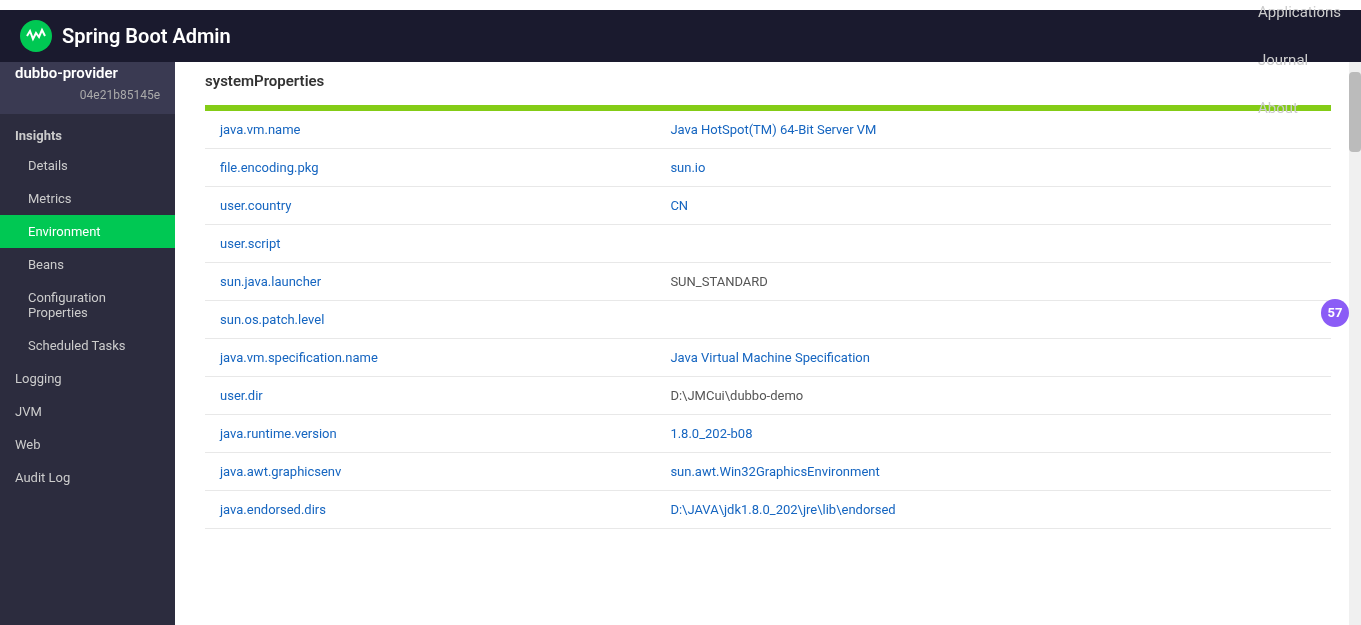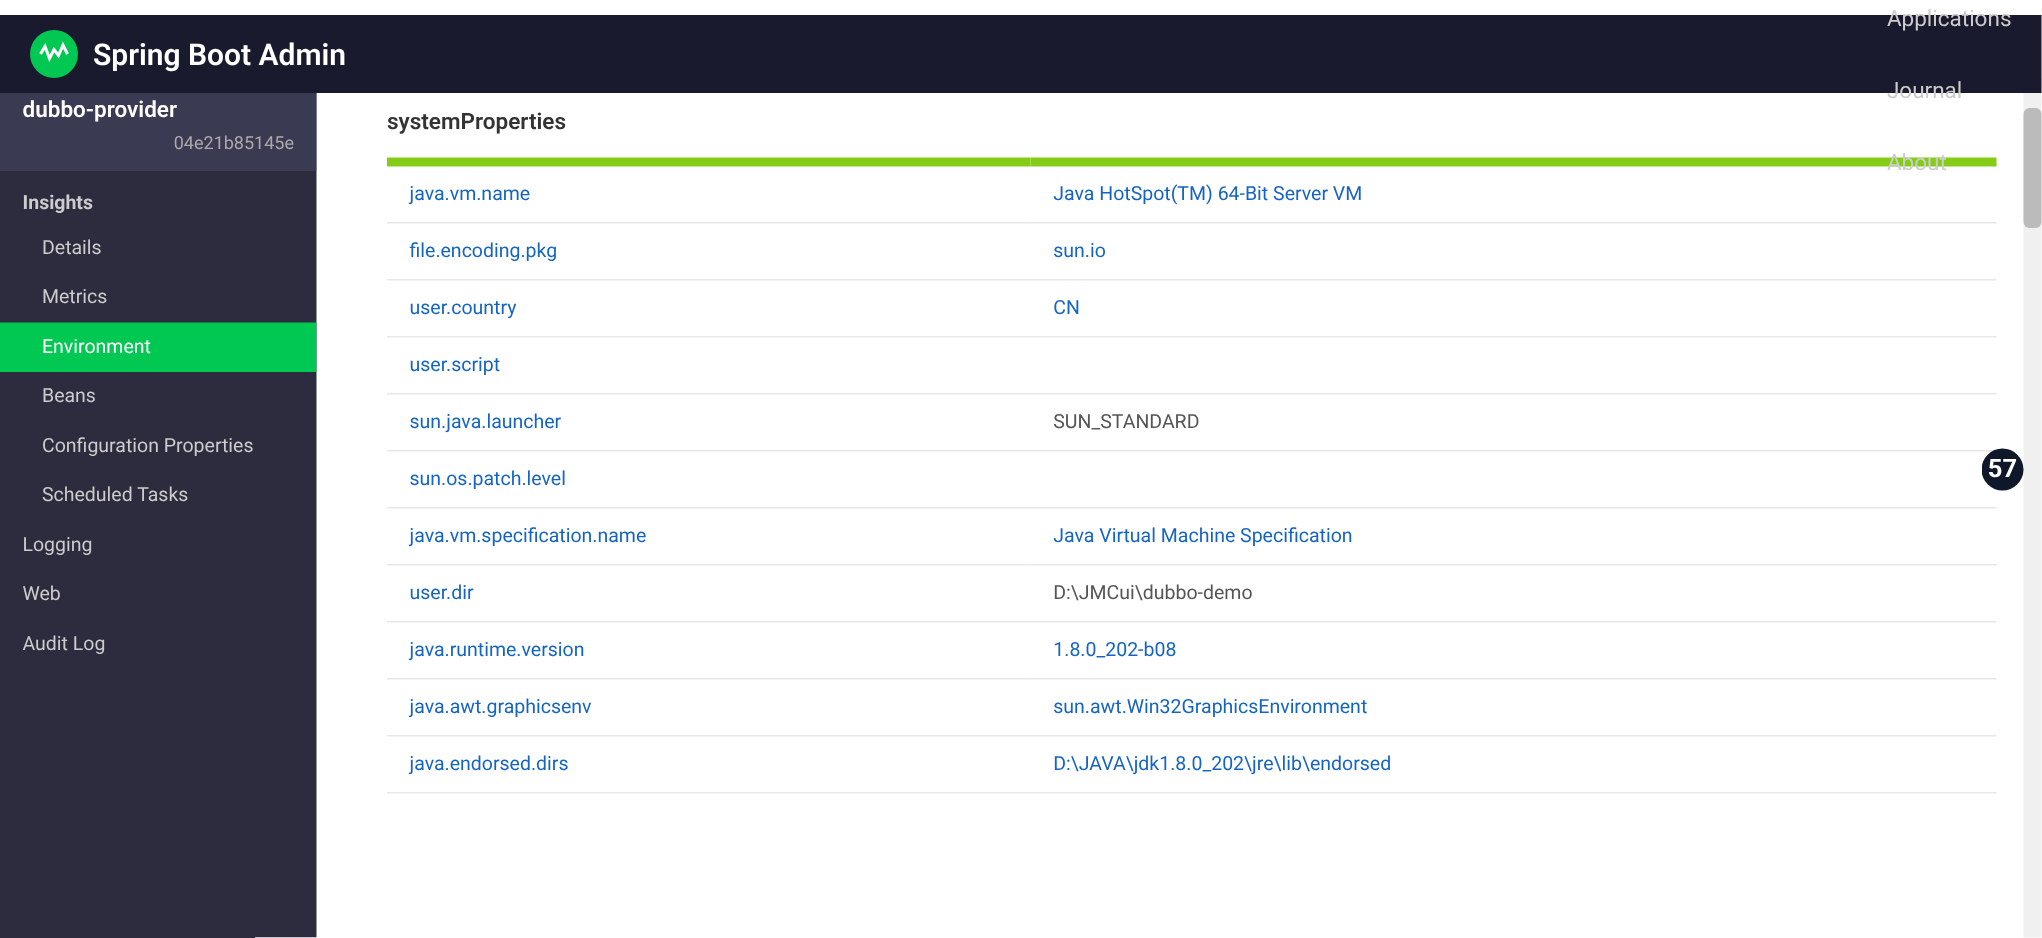--- a/index.html
+++ b/index.html
@@ -50,21 +50,21 @@
 
     
     .layout {
       display: flex;
       margin-top: 52px;
       height: calc(100vh - 52px);
     }
 
     
     .sidebar {
-      width: 211px;
+      width: 175px;
       background: #2c2c3e;
       color: #fff;
       flex-shrink: 0;
       overflow-y: auto;
     }
     .sidebar-app-name {
       background: #3a3a52;
       padding: 12px 15px 4px;
       font-size: 15px;
       font-weight: 600;
@@ -100,21 +100,20 @@
       color: #ccc;
       cursor: pointer;
     }
 
     
     .main {
       flex: 1;
       overflow-y: auto;
       background: #fff;
       position: relative;
-      margin-left: 17px;
     }
 
     .content-area {
       padding: 20px 30px;
     }
 
     .section-title {
       font-size: 15px;
       font-weight: 600;
       color: #333;
@@ -163,29 +162,29 @@
       top: 20px;
       border-radius: 4px;
     }
 
     
     .side-badge {
       position: fixed;
       right: 12px;
       top: 50%;
       transform: translateY(-50%);
-      background: #0f172a;
+      background: #8b5cf6;
       color: #fff;
       width: 28px;
       height: 28px;
       border-radius: 50%;
       display: flex;
       align-items: center;
       justify-content: center;
-      font-size: 17px;
+      font-size: 13px;
       font-weight: bold;
       cursor: pointer;
     }
   </style>
 </head>
 <body>
 
 <nav class="navbar">
   <div class="navbar-brand">
     <div class="navbar-logo">
@@ -212,20 +211,21 @@
     <div class="sidebar-section-title">Insights</div>
 
     <div class="sidebar-item">Details</div>
     <div class="sidebar-item">Metrics</div>
     <div class="sidebar-item active">Environment</div>
     <div class="sidebar-item">Beans</div>
     <div class="sidebar-item">Configuration Properties</div>
     <div class="sidebar-item">Scheduled Tasks</div>
 
     <div class="sidebar-top-item">Logging</div>
+    <div class="sidebar-top-item">JVM</div>
     <div class="sidebar-top-item">Web</div>
     <div class="sidebar-top-item">Audit Log</div>
   </div>
 
   <div class="main">
     <div class="content-area">
       <div class="section-title">systemProperties</div>
 
       <table class="props-table">
         <tbody id="props-tbody">

